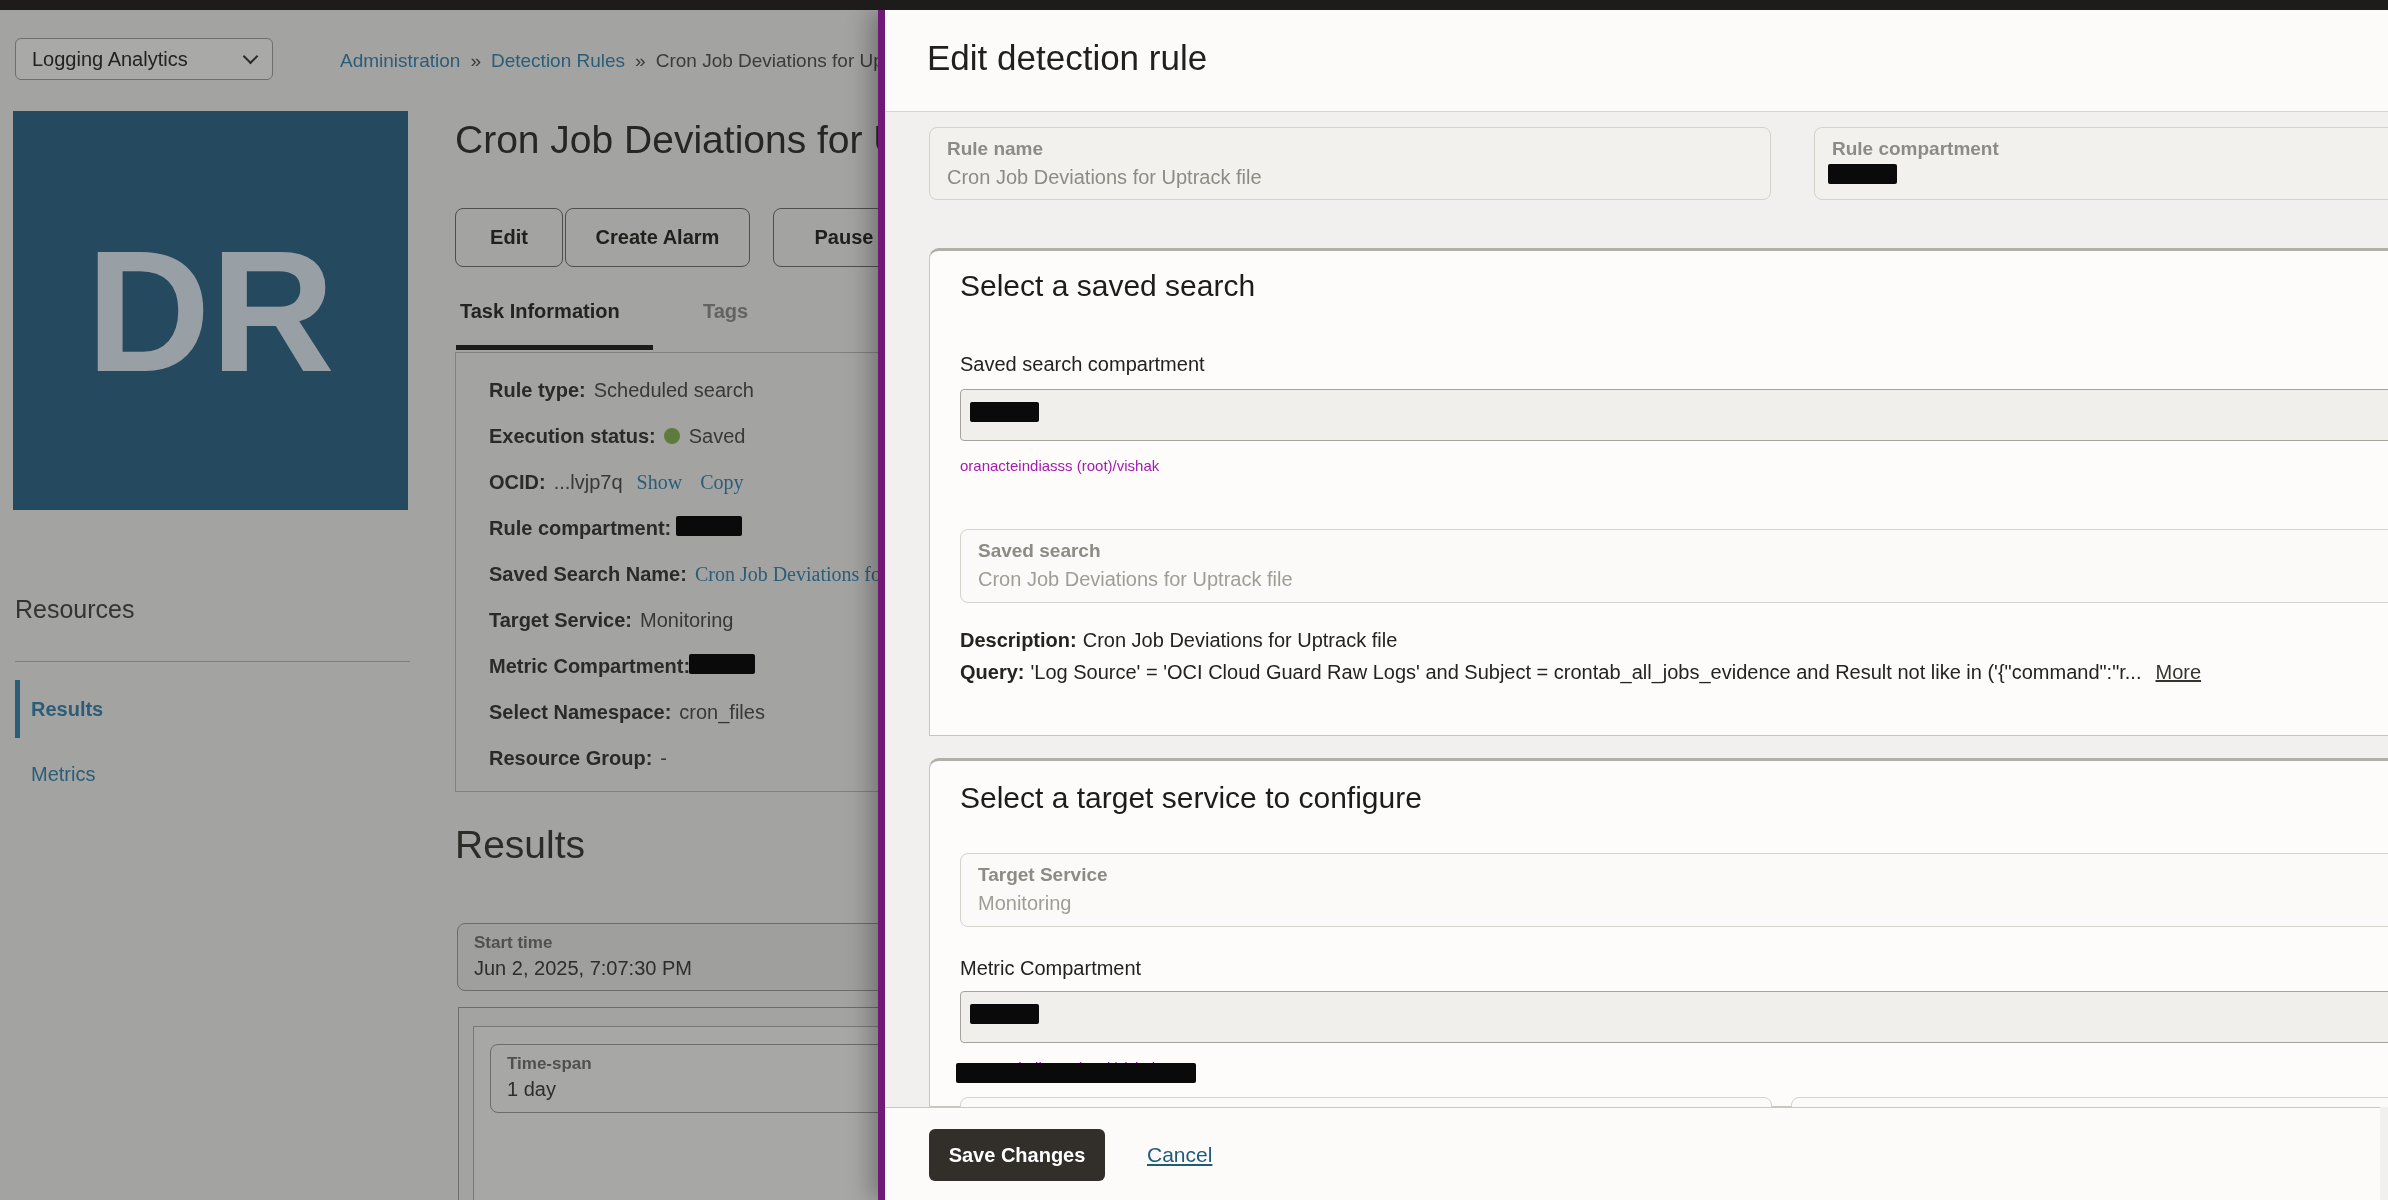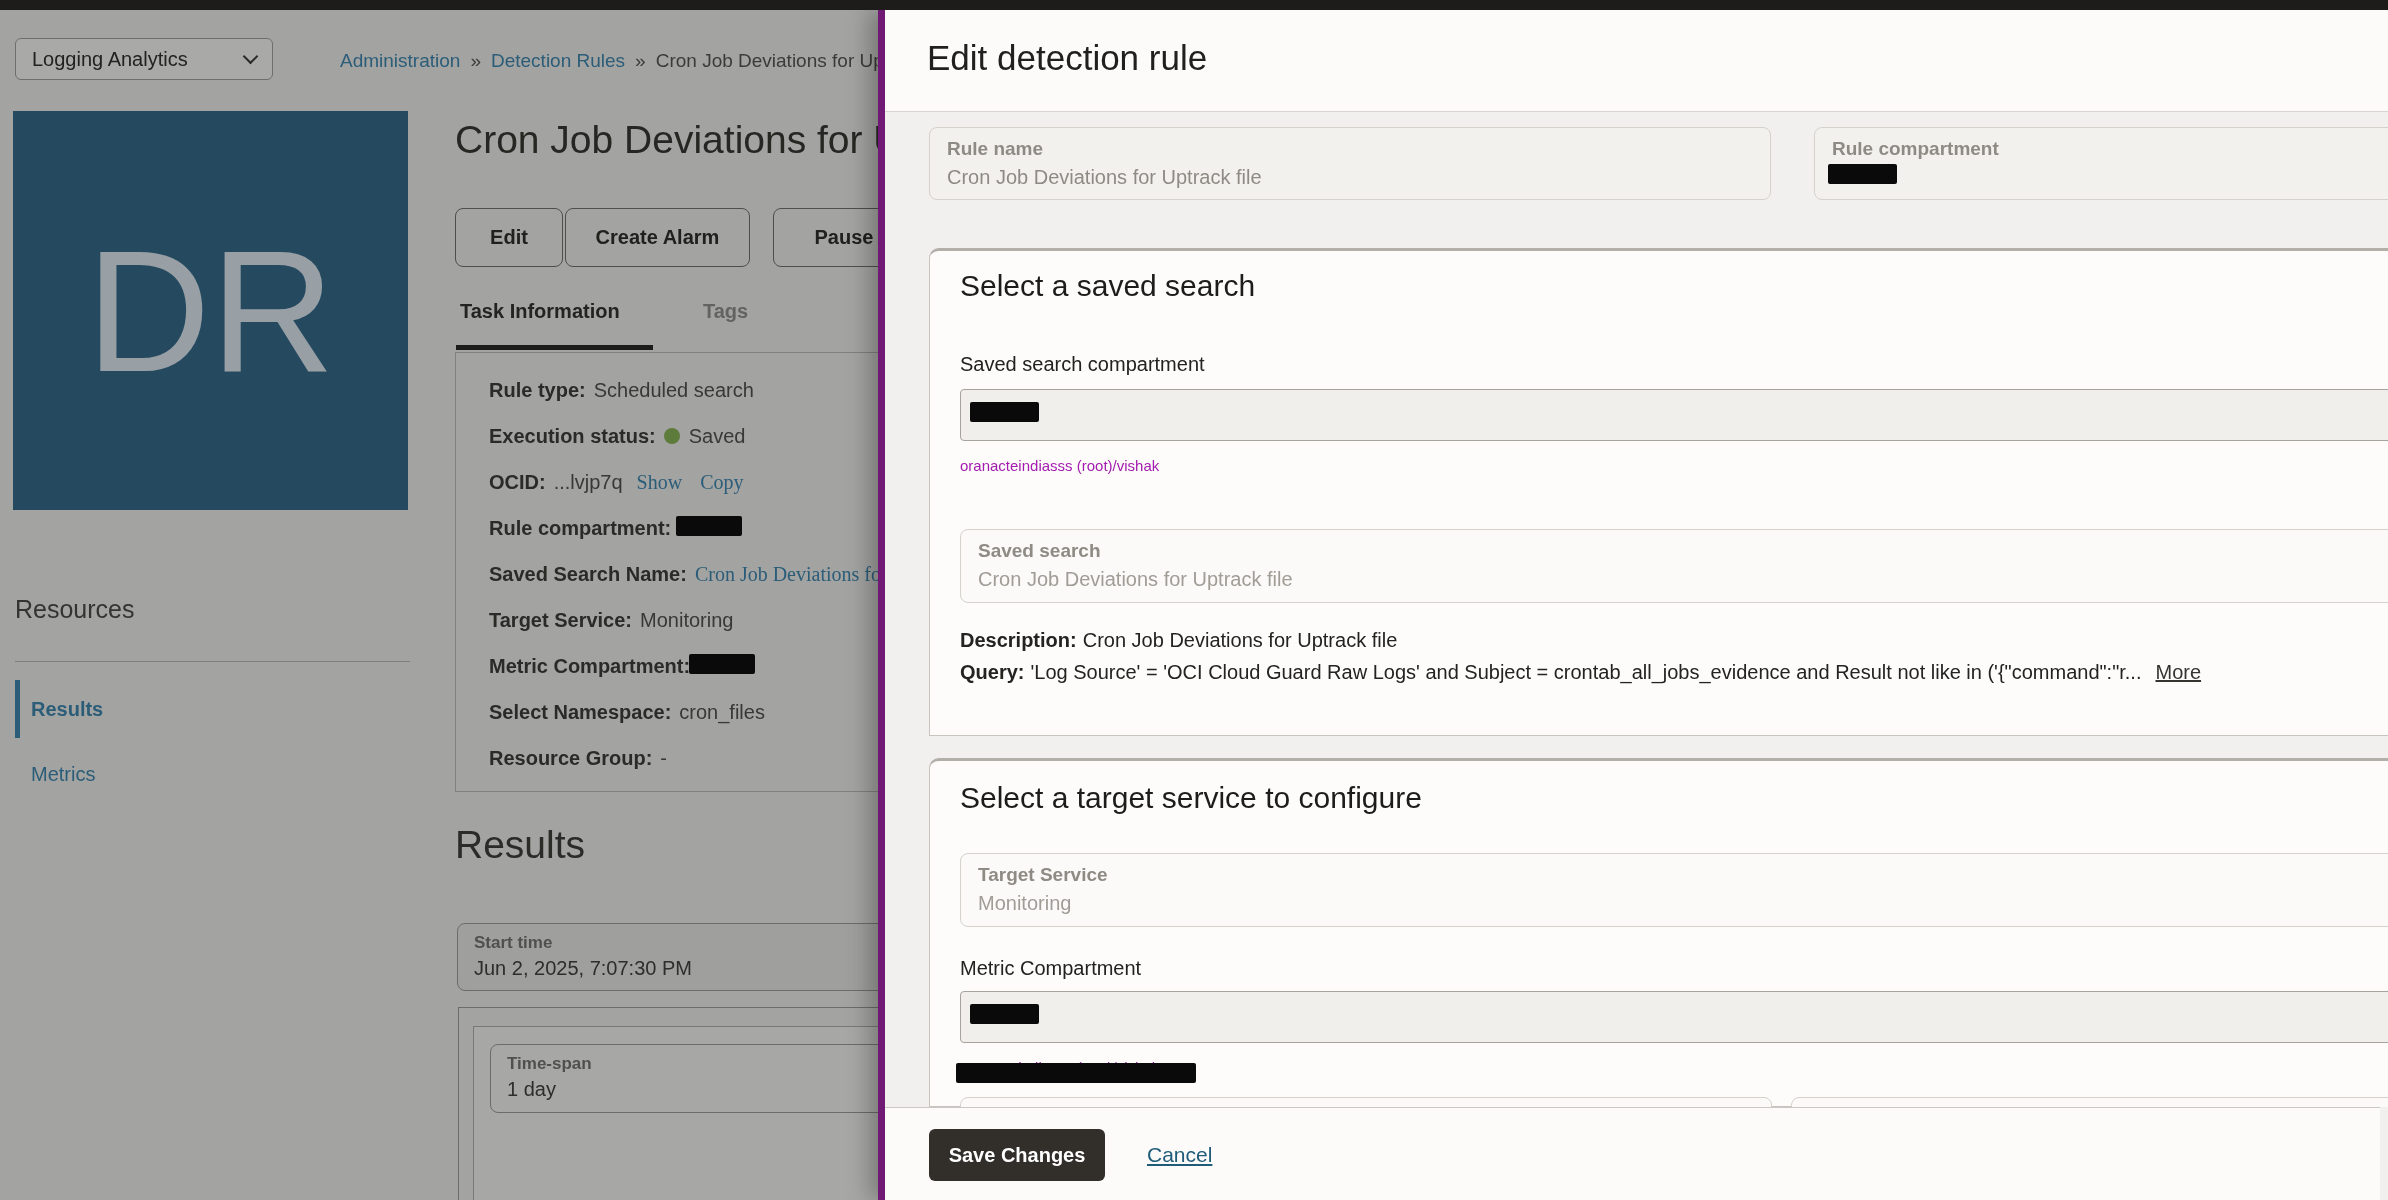--- a/index.html
+++ b/index.html
@@ -13,21 +13,21 @@
   .appselect{position:absolute;left:15px;top:38px;width:258px;height:42px;border:1.5px solid #6e6e6b;
     border-radius:6px;background:#a9a9a7;display:flex;align-items:center;justify-content:space-between;
     padding:0 16px;color:#22221f;font-size:20px;}
   .chev{width:11px;height:11px;border-right:2.5px solid #2a2a27;border-bottom:2.5px solid #2a2a27;
     transform:rotate(45deg);margin-top:-6px;}
   .breadcrumb{position:absolute;left:340px;top:50px;font-size:19px;color:#3b3b39;white-space:nowrap;}
   .breadcrumb a{color:#2b5d79;text-decoration:none;}
   .bc-sep{margin:0 10px;color:#3b3b39;}
 
   .avatar{position:absolute;left:13px;top:111px;width:395px;height:399px;background:#254a60;
-    display:flex;align-items:center;justify-content:center;color:#98a0a6;font-size:172px;font-weight:normal;}
+    display:flex;align-items:center;justify-content:center;color:#98a0a6;font-size:172px;font-weight:bold;}
   .resources-title{position:absolute;left:15px;top:595px;font-size:25px;color:#333330;}
   .res-divider{position:absolute;left:15px;top:661px;width:395px;height:0;border-top:1px solid #7e7e7b;}
   .resnav-item{position:absolute;left:31px;font-size:20px;color:#2b5d79;}
   .resnav-bar{position:absolute;left:15px;top:680px;width:5px;height:58px;background:#2b5d79;}
 
   .main-title{position:absolute;left:455px;top:118px;font-size:39px;color:#262622;white-space:nowrap;}
   .btnrow button{position:absolute;top:208px;height:59px;border:1px solid #4e4e4b;border-radius:8px;
     background:transparent;font-size:20px;font-weight:bold;color:#20201d;cursor:pointer;}
   .btn-edit{left:455px;width:108px;}
   .btn-alarm{left:565px;width:185px;}

